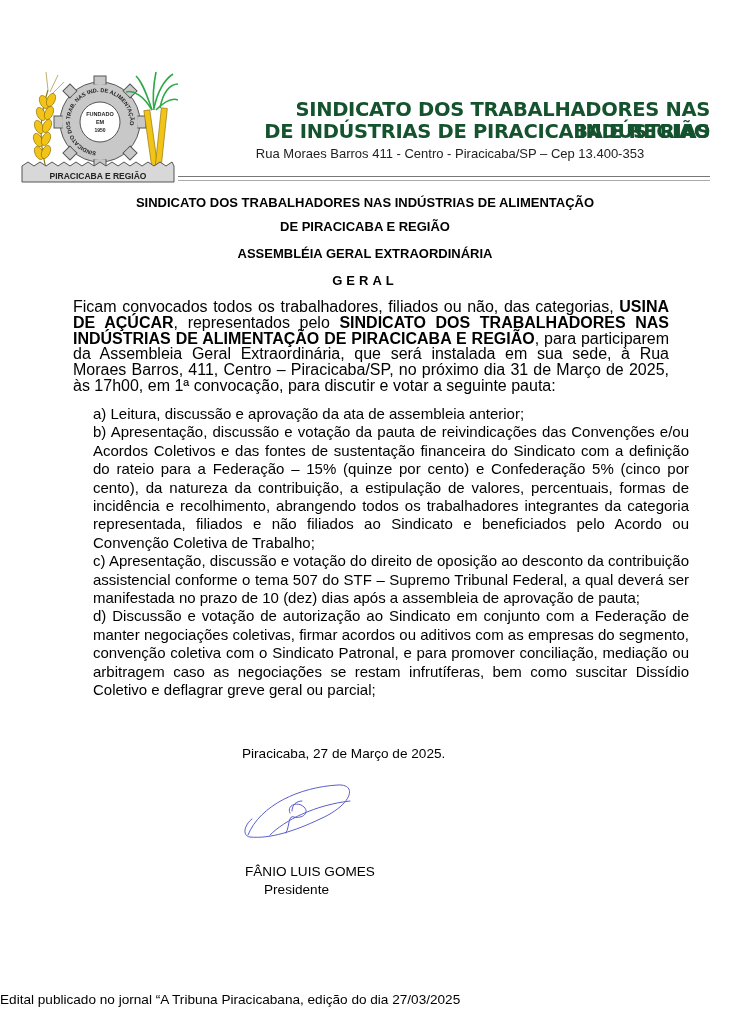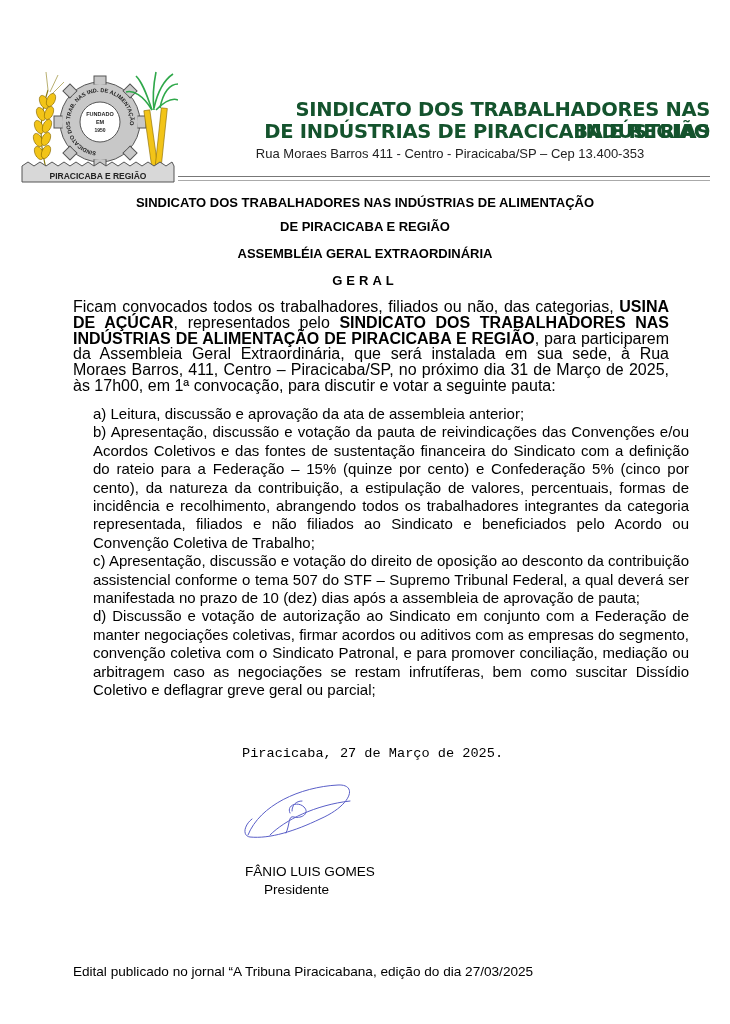--- a/index.html
+++ b/index.html
@@ -20,25 +20,25 @@
   #hd-2 { top: 219px; }
   #hd-3 { top: 246px; }
   #hd-4 { top: 273px; letter-spacing: 4px; }
 
   
   #intro { left: 73px; top: 299px; width: 596px; font-size: 16px; line-height: 15.8px; text-align: justify; }
   #agenda { left: 65px; top: 405px; width: 596px; font-size: 15px; line-height: 18.4px; text-align: justify; margin-left: 28px; }
   #agenda p { margin: 0; }
   #intro b { font-weight: bold; }
 
-  #place-date { left: 242px; top: 746px; font-size: 13.6px; font-family: Liberation Mono, monospace; }
+  #place-date { left: 242px; top: 746px; font-size: 13.6px; }
   #signature { left: 240px; top: 775px; width: 120px; height: 75px; }
   #signer-name { left: 245px; top: 864px; font-size: 13.6px; }
   #signer-role { left: 264px; top: 882px; font-size: 13.6px; }
-  #footer-note { left: 0; width: 606px; top: 964px; text-align: center; font-size: 13.6px; }
+  #footer-note { left: 0; width: 606px; top: 992px; text-align: left; font-size: 13.6px; }
 </style>
 </head>
 <body>
 
 <svg id="logo" class="abs" viewBox="0 0 160 115">
 
   <g>
     <path d="M30 105 C22 80, 20 50, 30 20" stroke="#8a7a10" stroke-width="1.2" fill="none"></path>
     <g fill="#f2c418" stroke="#8a6a00" stroke-width="0.6">
       <ellipse cx="26" cy="32" rx="4" ry="7" transform="rotate(-25 26 32)"></ellipse>

